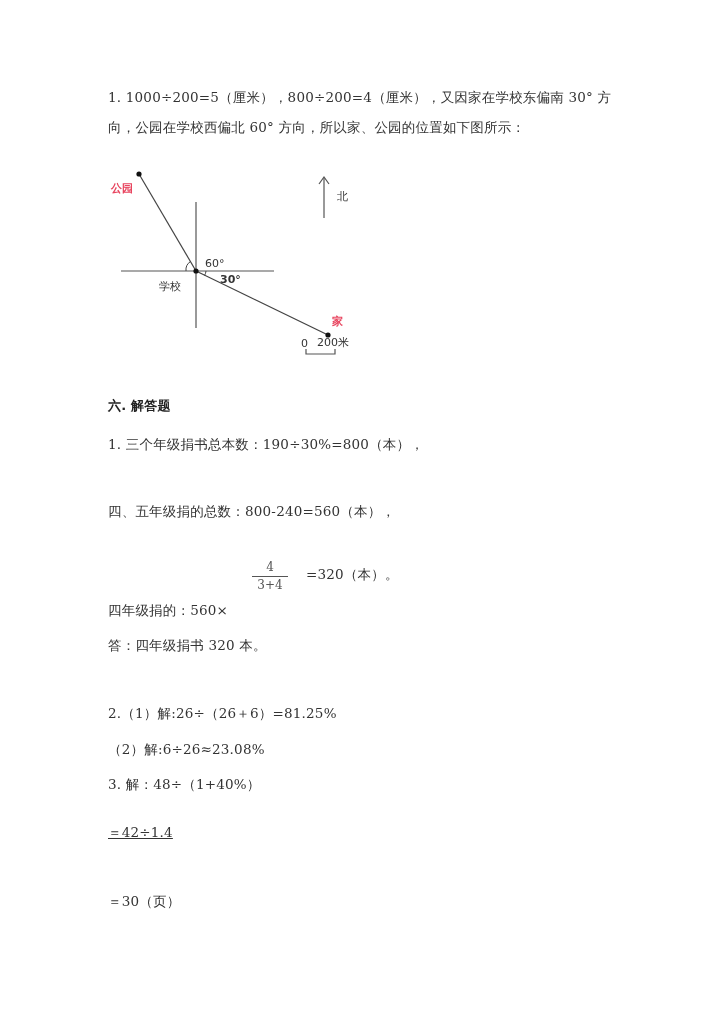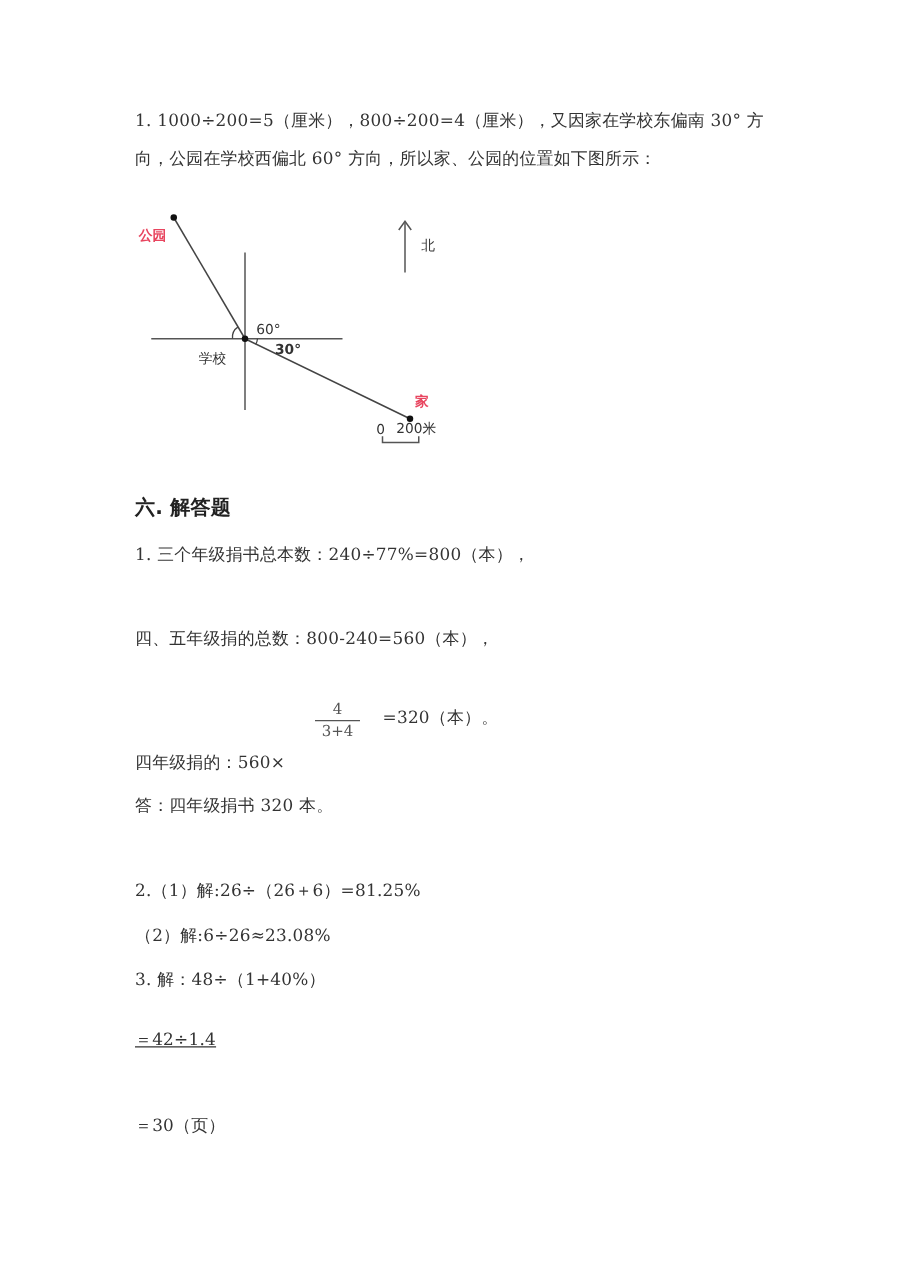--- a/index.html
+++ b/index.html
@@ -6,21 +6,21 @@
   body {
     width: 720px; height: 1018px; position: relative; overflow: hidden;
     font-family: "DejaVu Serif", "Liberation Serif", serif;
     color: #333333;
   }
   .line {
     position: absolute; left: 108px;
     font-size: 13.5px; line-height: 18px; white-space: nowrap;
     letter-spacing: 0.2px;
   }
-  .heading { font-family: "DejaVu Sans", "Liberation Sans", sans-serif; font-weight: bold; font-size: 16px; color: #222; }
+  .heading { font-family: "DejaVu Sans", "Liberation Sans", sans-serif; font-weight: bold; font-size: 13px; color: #222; }
   .frac {
     position: absolute; display: inline-flex; flex-direction: column; align-items: center;
     font-size: 12px; line-height: 15px; color: #555;
   }
   .frac .bar { width: 36px; height: 1px; background: #555; margin: 1px 0; }
   .diagram { position: absolute; left: 100px; top: 160px; width: 270px; height: 210px; }
   .diagram svg { position: absolute; left: 0; top: 0; }
   .dlabel { position: absolute; font-family: "DejaVu Sans", "Liberation Sans", sans-serif; font-size: 11px; color: #333; white-space: nowrap; }
   .red { color: #e8455f; font-weight: bold; }
 </style>
@@ -57,21 +57,21 @@
   <span class="dlabel" style="left:120px; top:113px;font-weight:bold;">30°</span>
   <span class="dlabel" style="left:59px; top:119px;">学校</span>
   <span class="dlabel" style="left:237px; top:29px;">北</span>
   <span class="dlabel red" style="left:232px; top:154px;">家</span>
   <span class="dlabel" style="left:201px; top:177px;">0</span>
   <span class="dlabel" style="left:217px; top:175px;">200米</span>
 </div>
 
 <div class="line heading" style="top:397px;">六. 解答题</div>
 
-<div class="line" style="top:435px;">1. 三个年级捐书总本数：240÷77%=800（本），</div>
+<div class="line" style="top:435px;">1. 三个年级捐书总本数：190÷30%=800（本），</div>
 <div class="line" style="top:482px;margin-top:20px;">四、五年级捐的总数：800-240=560（本），</div>
 
 <div class="line" style="top:565px;margin-top:36px;">四年级捐的：560×</div>
 <div class="frac" style="left:252px; top:560px;">
   <span>4</span>
   <span class="bar"></span>
   <span>3+4</span>
 </div>
 <div class="line" style="top:565px; left:306px;">=320（本）。</div>
 

